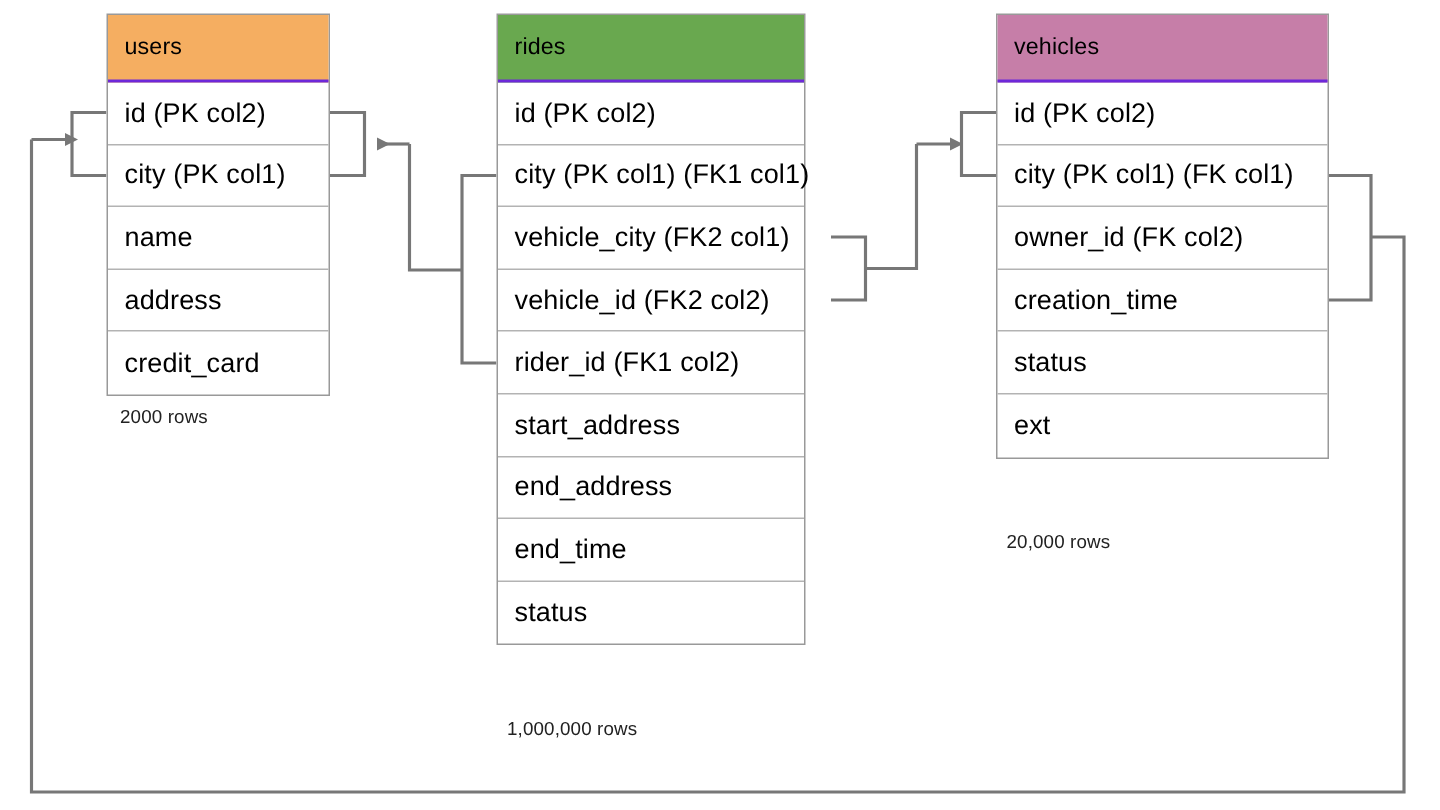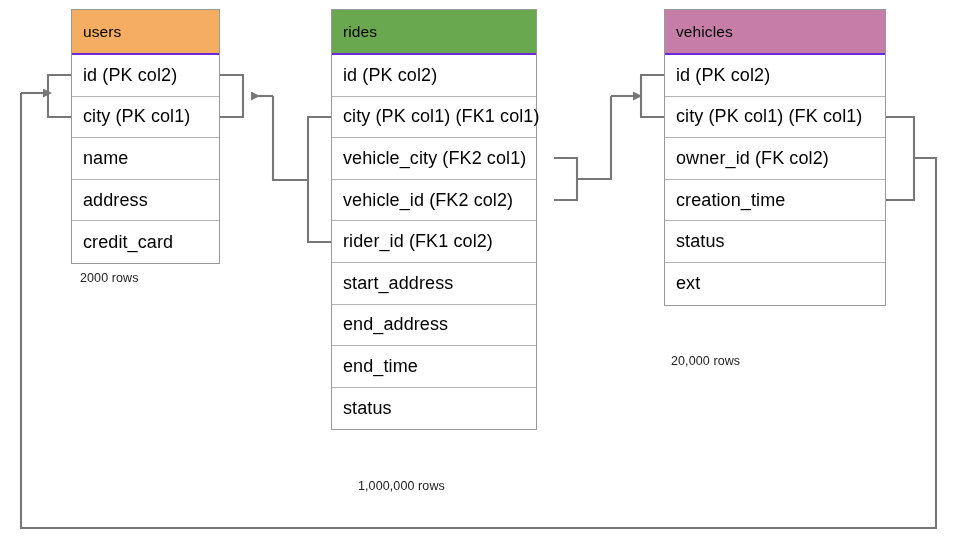--- a/index.html
+++ b/index.html
@@ -133,21 +133,21 @@
     <div class="entity-field">id (PK col2)</div>
     <div class="entity-field">city (PK col1) (FK1 col1)</div>
     <div class="entity-field">vehicle_city (FK2 col1)</div>
     <div class="entity-field">vehicle_id (FK2 col2)</div>
     <div class="entity-field">rider_id (FK1 col2)</div>
     <div class="entity-field">start_address</div>
     <div class="entity-field">end_address</div>
     <div class="entity-field">end_time</div>
     <div class="entity-field last">status</div>
   </div>
-  <div class="entity-rowcount" style="left:358px; top:479px;">1,000,000 rows</div>
+  <div class="entity-rowcount" style="left:338px; top:479px;">1,000,000 rows</div>
 
   <div class="entity" style="left:664px; top:9px; width:222px;">
     <div class="entity-header" style="background:#c67ea8;text-align:center;">vehicles</div>
     <div class="entity-field">id (PK col2)</div>
     <div class="entity-field">city (PK col1) (FK col1)</div>
     <div class="entity-field">owner_id (FK col2)</div>
     <div class="entity-field">creation_time</div>
     <div class="entity-field">status</div>
     <div class="entity-field last">ext</div>
   </div>

